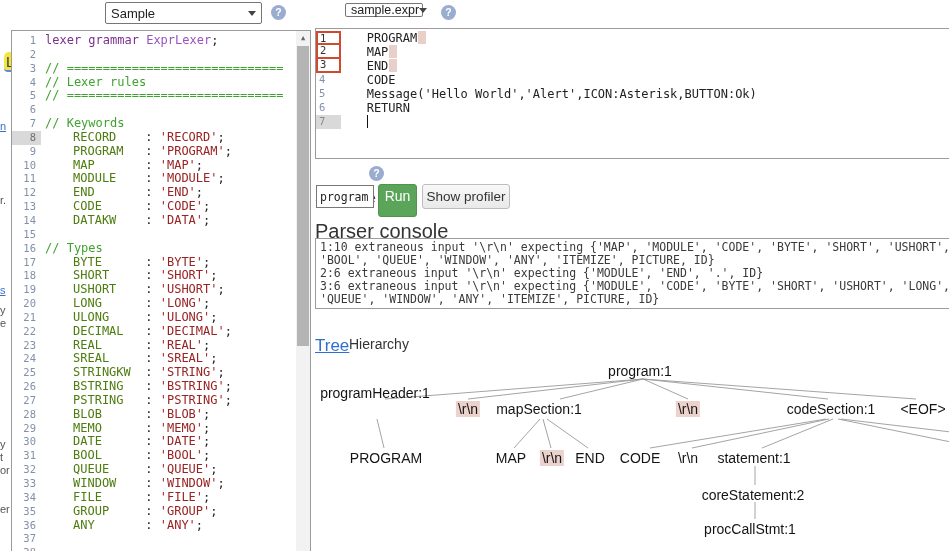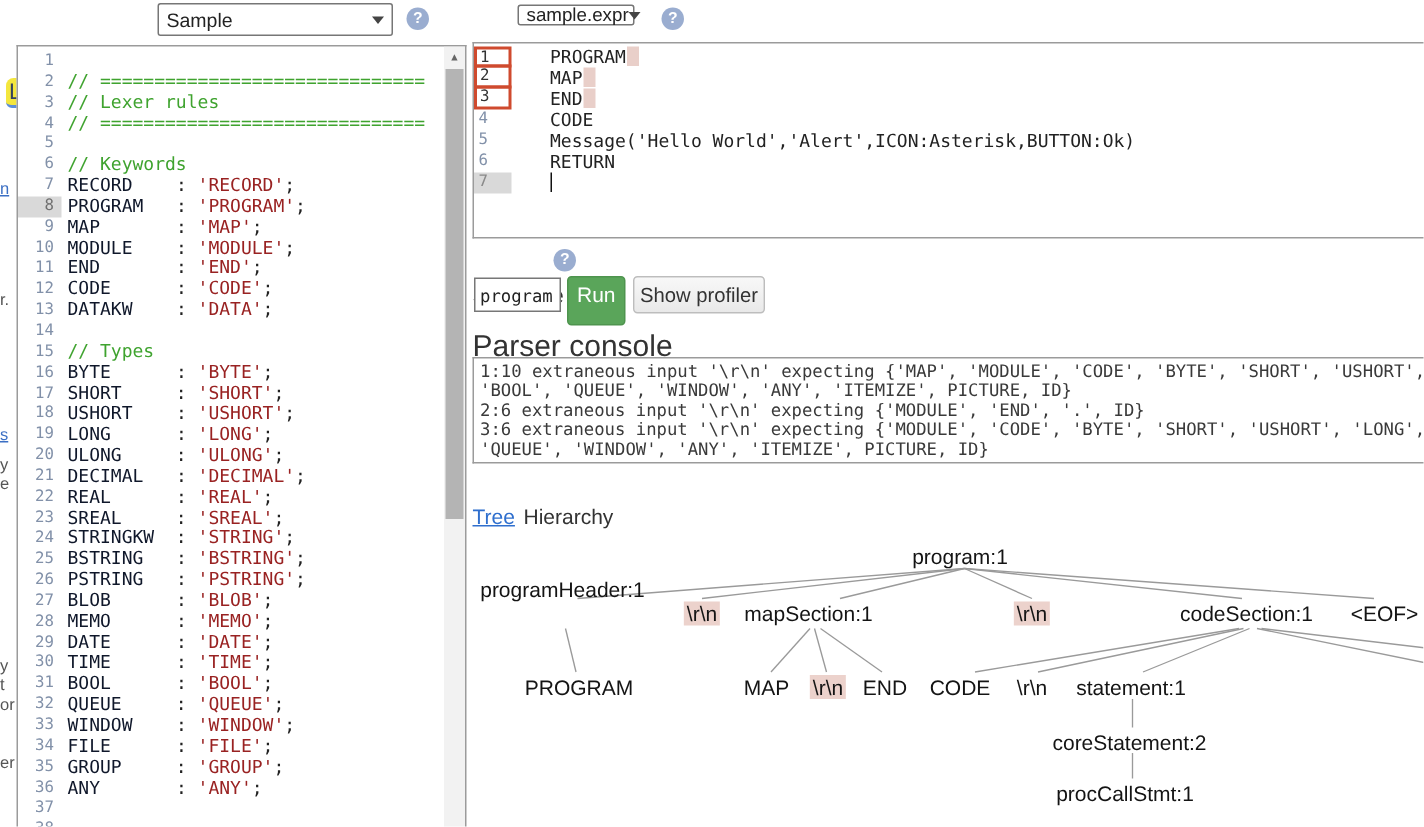--- a/index.html
+++ b/index.html
@@ -49,21 +49,21 @@
   .cm-line{height:13.85px;line-height:13.85px;font-size:12px;white-space:pre;color:#222;}
   .cm-line span{position:relative;z-index:1;}
   .cm-line.hl{position:relative;}
   .blue-sel{position:absolute;left:-1px;top:0;width:172px;height:13.85px;background:#cfe3f7;z-index:0 !important;}
   .yellow-marker{
     position:absolute;left:-3px;top:-2px;width:155px;height:17px;background:#f2e43c;
     border-radius:8px 5px 9px 7px;transform:rotate(-0.7deg);z-index:0 !important;
   }
   .tk-kw{color:#7a2e8e;}
   .tk-gname{color:#9952c0;}
-  .tk-tok{color:#0f172a;}
+  .tk-tok{color:#4d7c0f;margin-left:28px;}
   .tk-str{color:#992222;}
   .tk-cmt{color:#3fa32f;}
   .tk-pl{color:#222;}
 
   
   #grammar-scrollbar{position:absolute;right:0;top:0;bottom:0;width:14px;background:#f2f2f2;}
   .sb-btn{height:14px;color:#666;font-size:7px;text-align:center;line-height:15px;cursor:pointer;}
   .sb-thumb{position:absolute;top:15px;left:1px;width:12px;height:300px;background:#b4b4b4;cursor:pointer;}
 
   
@@ -98,21 +98,21 @@
 
   
   #console-label{position:absolute;left:315px;top:220px;font-size:20px;}
   #console-box{
     position:absolute;left:315px;top:238px;width:700px;height:71px;border:1px solid #9b9b9b;border-right:none;
     box-sizing:border-box;padding:2px 4px;font-family:"DejaVu Sans Mono","Liberation Mono",monospace;
     font-size:11.5px;line-height:13px;color:#3a3a3a;white-space:pre;overflow:hidden;background:#fff;
   }
 
   
-  #tree-tab{position:absolute;left:315px;top:336px;font-size:14px;color:#2f6fce;text-decoration:underline;cursor:pointer;}
+  #tree-tab{position:absolute;left:315px;top:336px;font-size:17px;color:#2f6fce;text-decoration:underline;cursor:pointer;}
   #hierarchy-tab{position:absolute;left:349px;top:336px;font-size:14px;color:#333;cursor:pointer;}
   #tree-edges{position:absolute;left:0;top:0;width:949px;height:551px;pointer-events:none;}
   .tree-node{position:absolute;transform:translateX(-50%);font-size:14px;color:#141414;white-space:pre;cursor:default;}
   .tree-node.pink{background:#ecd2cc;padding:0 2px;}
 </style>
 </head>
 <body>
 
 <div id="edge-fragments">
     <span class="frag link" style="top: 120px;">n</span>
@@ -176,20 +176,21 @@
       <div class="g-num">31</div>
       <div class="g-num">32</div>
       <div class="g-num">33</div>
       <div class="g-num">34</div>
       <div class="g-num">35</div>
       <div class="g-num">36</div>
       <div class="g-num">37</div>
       <div class="g-num">38</div>
     </div>
   <div id="grammar-code">
+      <div class="cm-line"><span class="tk-kw">lexer grammar</span><span class="tk-pl"> </span><span class="tk-gname">ExprLexer</span><span class="tk-pl">;</span></div>
       <div class="cm-line"></div>
       <div class="cm-line"><span class="tk-cmt">// ==============================</span></div>
       <div class="cm-line"><span class="tk-cmt">// Lexer rules</span></div>
       <div class="cm-line"><span class="tk-cmt">// ==============================</span></div>
       <div class="cm-line"></div>
       <div class="cm-line"><span class="tk-cmt">// Keywords</span></div>
       <div class="cm-line hl"><span class="blue-sel"></span><span class="yellow-marker"></span><span class="tk-tok">RECORD</span><span class="tk-pl">    : </span><span class="tk-str">'RECORD'</span><span class="tk-pl">;</span></div>
       <div class="cm-line"><span class="tk-tok">PROGRAM</span><span class="tk-pl">   : </span><span class="tk-str">'PROGRAM'</span><span class="tk-pl">;</span></div>
       <div class="cm-line"><span class="tk-tok">MAP</span><span class="tk-pl">       : </span><span class="tk-str">'MAP'</span><span class="tk-pl">;</span></div>
       <div class="cm-line"><span class="tk-tok">MODULE</span><span class="tk-pl">    : </span><span class="tk-str">'MODULE'</span><span class="tk-pl">;</span></div>
@@ -205,21 +206,20 @@
       <div class="cm-line"><span class="tk-tok">ULONG</span><span class="tk-pl">     : </span><span class="tk-str">'ULONG'</span><span class="tk-pl">;</span></div>
       <div class="cm-line"><span class="tk-tok">DECIMAL</span><span class="tk-pl">   : </span><span class="tk-str">'DECIMAL'</span><span class="tk-pl">;</span></div>
       <div class="cm-line"><span class="tk-tok">REAL</span><span class="tk-pl">      : </span><span class="tk-str">'REAL'</span><span class="tk-pl">;</span></div>
       <div class="cm-line"><span class="tk-tok">SREAL</span><span class="tk-pl">     : </span><span class="tk-str">'SREAL'</span><span class="tk-pl">;</span></div>
       <div class="cm-line"><span class="tk-tok">STRINGKW</span><span class="tk-pl">  : </span><span class="tk-str">'STRING'</span><span class="tk-pl">;</span></div>
       <div class="cm-line"><span class="tk-tok">BSTRING</span><span class="tk-pl">   : </span><span class="tk-str">'BSTRING'</span><span class="tk-pl">;</span></div>
       <div class="cm-line"><span class="tk-tok">PSTRING</span><span class="tk-pl">   : </span><span class="tk-str">'PSTRING'</span><span class="tk-pl">;</span></div>
       <div class="cm-line"><span class="tk-tok">BLOB</span><span class="tk-pl">      : </span><span class="tk-str">'BLOB'</span><span class="tk-pl">;</span></div>
       <div class="cm-line"><span class="tk-tok">MEMO</span><span class="tk-pl">      : </span><span class="tk-str">'MEMO'</span><span class="tk-pl">;</span></div>
       <div class="cm-line"><span class="tk-tok">DATE</span><span class="tk-pl">      : </span><span class="tk-str">'DATE'</span><span class="tk-pl">;</span></div>
-      <div class="cm-line"><span class="tk-tok">TIME</span><span class="tk-pl">      : </span><span class="tk-str">'TIME'</span><span class="tk-pl">;</span></div>
       <div class="cm-line"><span class="tk-tok">BOOL</span><span class="tk-pl">      : </span><span class="tk-str">'BOOL'</span><span class="tk-pl">;</span></div>
       <div class="cm-line"><span class="tk-tok">QUEUE</span><span class="tk-pl">     : </span><span class="tk-str">'QUEUE'</span><span class="tk-pl">;</span></div>
       <div class="cm-line"><span class="tk-tok">WINDOW</span><span class="tk-pl">    : </span><span class="tk-str">'WINDOW'</span><span class="tk-pl">;</span></div>
       <div class="cm-line"><span class="tk-tok">FILE</span><span class="tk-pl">      : </span><span class="tk-str">'FILE'</span><span class="tk-pl">;</span></div>
       <div class="cm-line"><span class="tk-tok">GROUP</span><span class="tk-pl">     : </span><span class="tk-str">'GROUP'</span><span class="tk-pl">;</span></div>
       <div class="cm-line"><span class="tk-tok">ANY</span><span class="tk-pl">       : </span><span class="tk-str">'ANY'</span><span class="tk-pl">;</span></div>
       <div class="cm-line"></div>
     </div>
   <div id="grammar-scrollbar">
     <div class="sb-btn">▲</div>

